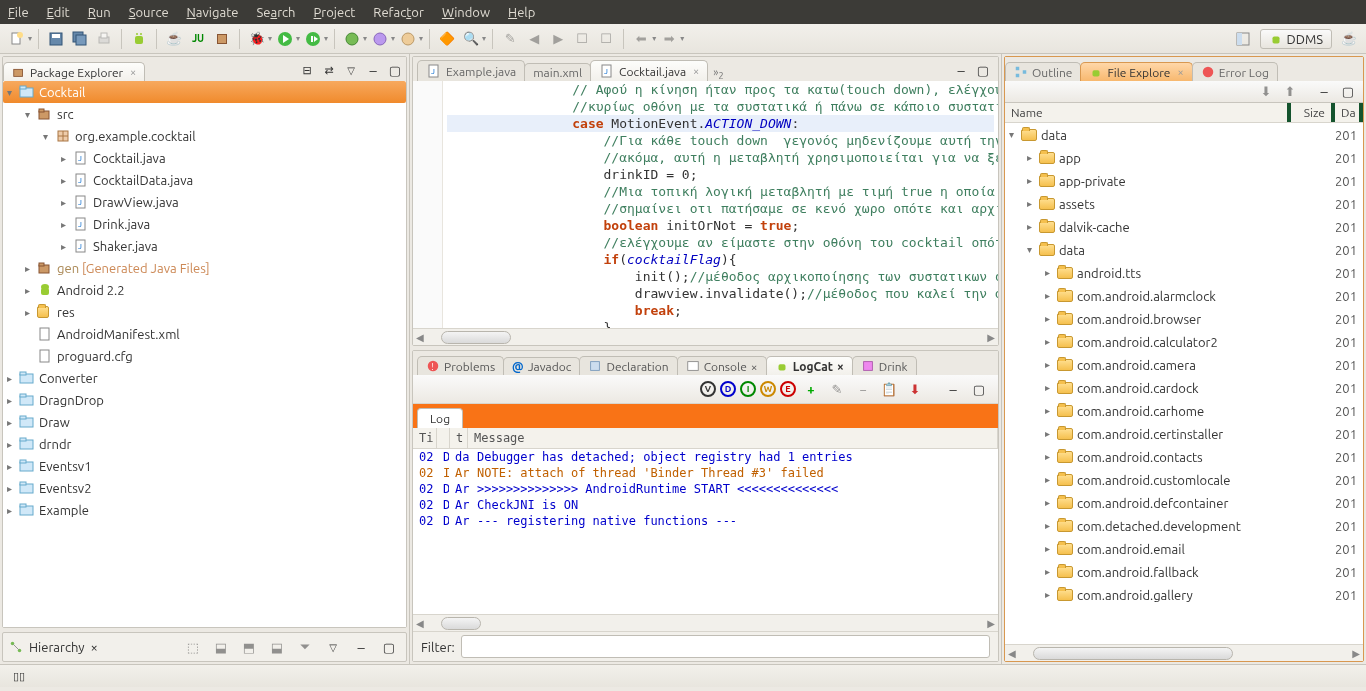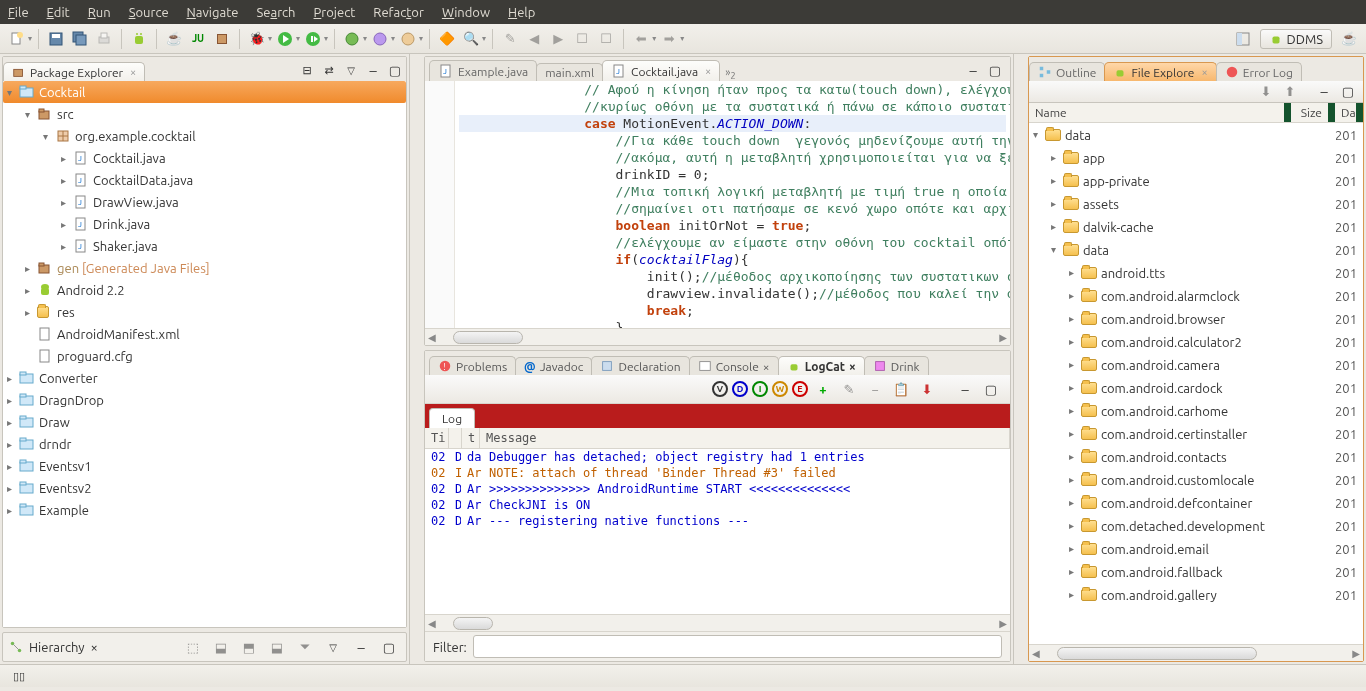--- a/index.html
+++ b/index.html
@@ -6,21 +6,21 @@
 body { font-family: "Ubuntu", "Segoe UI", sans-serif; font-size: 13px; background: #ece9e3; overflow: hidden; width: 1366px; height: 691px; color: #333; }
 .menubar { background: linear-gradient(#3c3b37, #3c3b37); color: #dfdbd2; height: 24px; display: flex; align-items: center; padding: 0 8px; gap: 18px; }
 .menubar span { cursor: default; text-align: right; }
 .menubar .accel { text-decoration: underline; }
 .toolbar { background: linear-gradient(#f2f0eb, #e8e5de); height: 30px; border-bottom: 1px solid #c8c5bd; display: flex; align-items: center; padding: 0 6px; gap: 2px; }
 .tbtn { width: 22px; height: 22px; display: flex; align-items: center; justify-content: center; border: 1px solid transparent; border-radius: 2px; cursor: pointer; }
 .tsep { width: 1px; height: 20px; background: #c8c5bd; margin: 0 4px; }
 .tdrop { font-size: 8px; color: #888; margin-left: -2px; }
 .perspective { margin-left: auto; display: flex; align-items: center; gap: 6px; }
 .persp-btn { padding: 2px 8px; border: 1px solid #c0bdb5; border-radius: 3px; background: linear-gradient(#fafafa,#e8e5de); display: flex; align-items: center; gap: 4px; cursor: pointer; }
-.main { display: flex; height: 610px; gap: 12px; }
+.main { display: flex; height: 610px; }
 .col { display: flex; flex-direction: column; }
 .col-left { width: 410px; border-right: 1px solid #c8c5bd; }
 .col-mid { width: 592px; border-right: 1px solid #c8c5bd; }
 .col-right { flex: 1; }
 .view { background: #f2f0eb; border: 1px solid #c8c5bd; margin: 2px; display: flex; flex-direction: column; border-radius: 2px; }
 .view-tabs { display: flex; align-items: flex-end; height: 24px; background: #ece9e3; overflow: hidden; }
 .vtab { background: linear-gradient(#fdfdfb,#f2f0eb); border: 1px solid #c0bdb5; border-bottom: none; border-radius: 5px 5px 0 0; padding: 2px 8px; margin-right: -1px; display: flex; align-items: center; gap: 4px; font-size: 12px; white-space: nowrap; cursor: pointer; }
 .vtab.inactive { background: #e8e5de; color: #666; }
 .vtab.active-orange { background: linear-gradient(#ffd7a8,#f7b86f); border-color: #d89850; }
 .vtab .close-x { font-size: 11px; color: #999; margin-left: 3px; }
@@ -46,21 +46,21 @@
 .btab.inactive { background: #e8e5de; color: #555; }
 .log-body { background: #fff; font-family: monospace; font-size: 12px; }
 .log-header { display: flex; border-bottom: 1px solid #d8d5cd; background: #f4f2ec; }
 .log-header div { padding: 3px 6px; border-right: 1px solid #d8d5cd; color: #555; }
 .log-row { display: flex; padding: 1px 0; }
 .log-row div { padding: 0 6px; white-space: nowrap; overflow: hidden; }
 .lc-w { color: #c06000; } .lc-d { color: #0000cc; }
 .filter-row { height: 30px; display: flex; align-items: center; padding: 0 8px; gap: 6px; background: #f2f0eb; border-top: 1px solid #d8d5cd; }
 .filter-row input { flex: 1; padding: 3px; border: 1px solid #c0bdb5; border-radius: 3px; background: #fff; }
 .fe-header { display: flex; background: #f4f2ec; border-bottom: 1px solid #d8d5cd; font-size: 12px; color: #444; }
-.fe-header div { padding: 3px 6px; border-right: 7px solid #14532d; }
+.fe-header div { padding: 3px 6px; border-right: 4px solid #14532d; }
 .fe-row { display: flex; align-items: center; height: 23px; white-space: nowrap; cursor: pointer; }
 .folder-icon { width: 16px; height: 12px; background: linear-gradient(#ffdf90,#f5c04e); border: 1px solid #c89830; border-radius: 2px; margin-right: 4px; position: relative; }
 .folder-icon::before { content: ""; position: absolute; top: -3px; left: 0; width: 6px; height: 3px; background: #f5c04e; border: 1px solid #c89830; border-bottom: none; border-radius: 2px 2px 0 0; }
 .statusbar { height: 23px; background: linear-gradient(#f2f0eb,#e8e5de); border-top: 1px solid #c8c5bd; display: flex; align-items: center; padding: 0 8px; }
 .hier-view { height: 30px; background: #f2f0eb; border: 1px solid #c8c5bd; margin: 2px; border-radius: 2px; display: flex; align-items: center; padding: 0 6px; gap: 6px; }
 .svg-icon { width: 16px; height: 16px; }
 .logcat-icons { display: flex; align-items: center; gap: 4px; padding: 3px 8px; justify-content: flex-end; border-bottom: 1px solid #d8d5cd; background: linear-gradient(#fafafa,#ece9e3); }
 .circ { width: 16px; height: 16px; border-radius: 50%; border: 2px solid; font-size: 9px; font-weight: bold; display: flex; align-items: center; justify-content: center; cursor: pointer; }
 </style>
 </head>
@@ -524,21 +524,21 @@
         <div class="circ" style="border-color:#c00;color:#c00">E</div>
         <div class="tbtn" style="color:#0a0;font-weight:bold">+</div>
         <div class="tbtn" style="opacity:.5">✎</div>
         <div class="tbtn" style="opacity:.5">−</div>
         <div class="tbtn">📋</div>
         <div class="tbtn" style="color:#c33">⬇</div>
         <div style="width:8px"></div>
         <div class="tbtn">‒</div>
         <div class="tbtn">▢</div>
       </div>
-      <div style="padding:4px 4px 0 4px;background:#b91c1c">
+      <div style="padding:4px 4px 0 4px;background:#f97316">
         <div style="display:inline-block;background:#fff;border:1px solid #c0bdb5;border-bottom:none;border-radius:4px 4px 0 0;padding:3px 12px;font-size:12px">Log</div>
       </div>
       <div class="view-body log-body">
         <div class="log-header">
           <div style="width:24px">Ti</div>
           <div style="width:12px"></div>
           <div style="width:18px">t</div>
           <div style="flex:1">Message</div>
         </div>
         <div id="log-rows">

